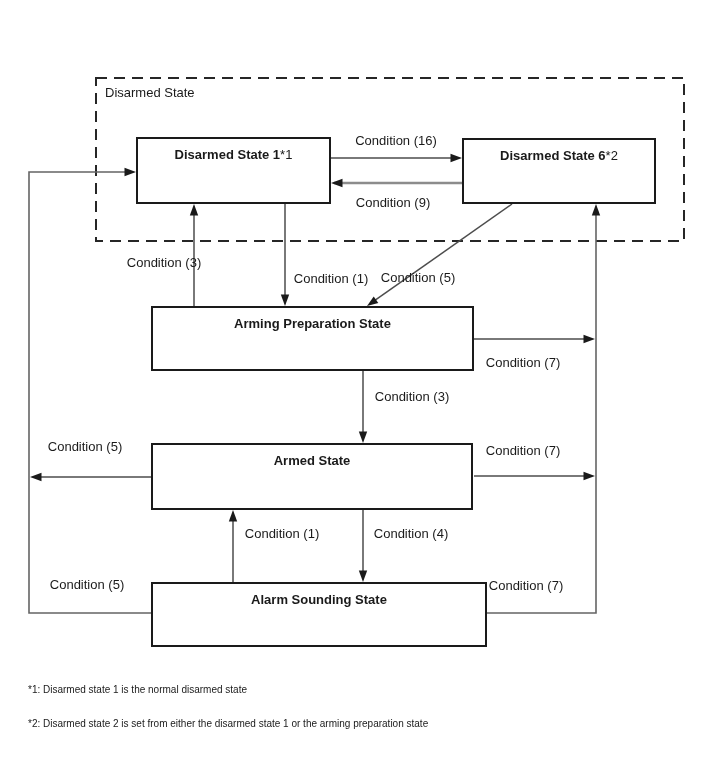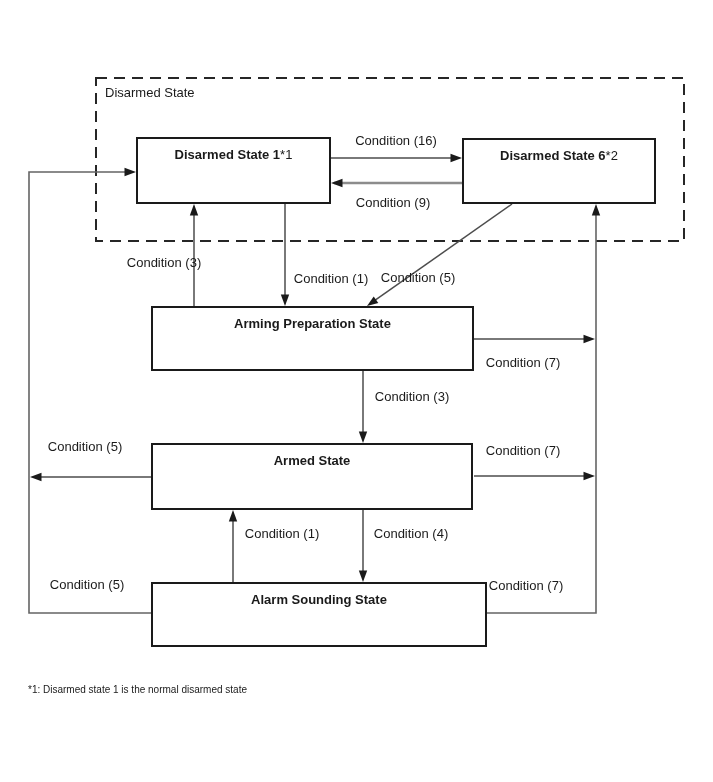--- a/index.html
+++ b/index.html
@@ -157,14 +157,15 @@
   <div class="lbl" style="left:523px;top:355px;">Condition (7)</div>
   <div class="lbl" style="left:412px;top:389px;">Condition (3)</div>
   <div class="lbl" style="left:523px;top:443px;">Condition (7)</div>
   <div class="lbl" style="left:85px;top:439px;">Condition (5)</div>
   <div class="lbl" style="left:282px;top:526px;">Condition (1)</div>
   <div class="lbl" style="left:411px;top:526px;">Condition (4)</div>
   <div class="lbl" style="left:87px;top:577px;">Condition (5)</div>
   <div class="lbl" style="left:526px;top:578px;">Condition (7)</div>
 
   <div class="note" style="left:28px;top:682px;">*1: Disarmed state 1 is the normal disarmed state</div>
+  <div class="note" style="left:28px;top:716px;">*2: Disarmed state 2 is set from either the disarmed state 1 or the arming preparation state</div>
 
 </div>
 
 </body></html>

